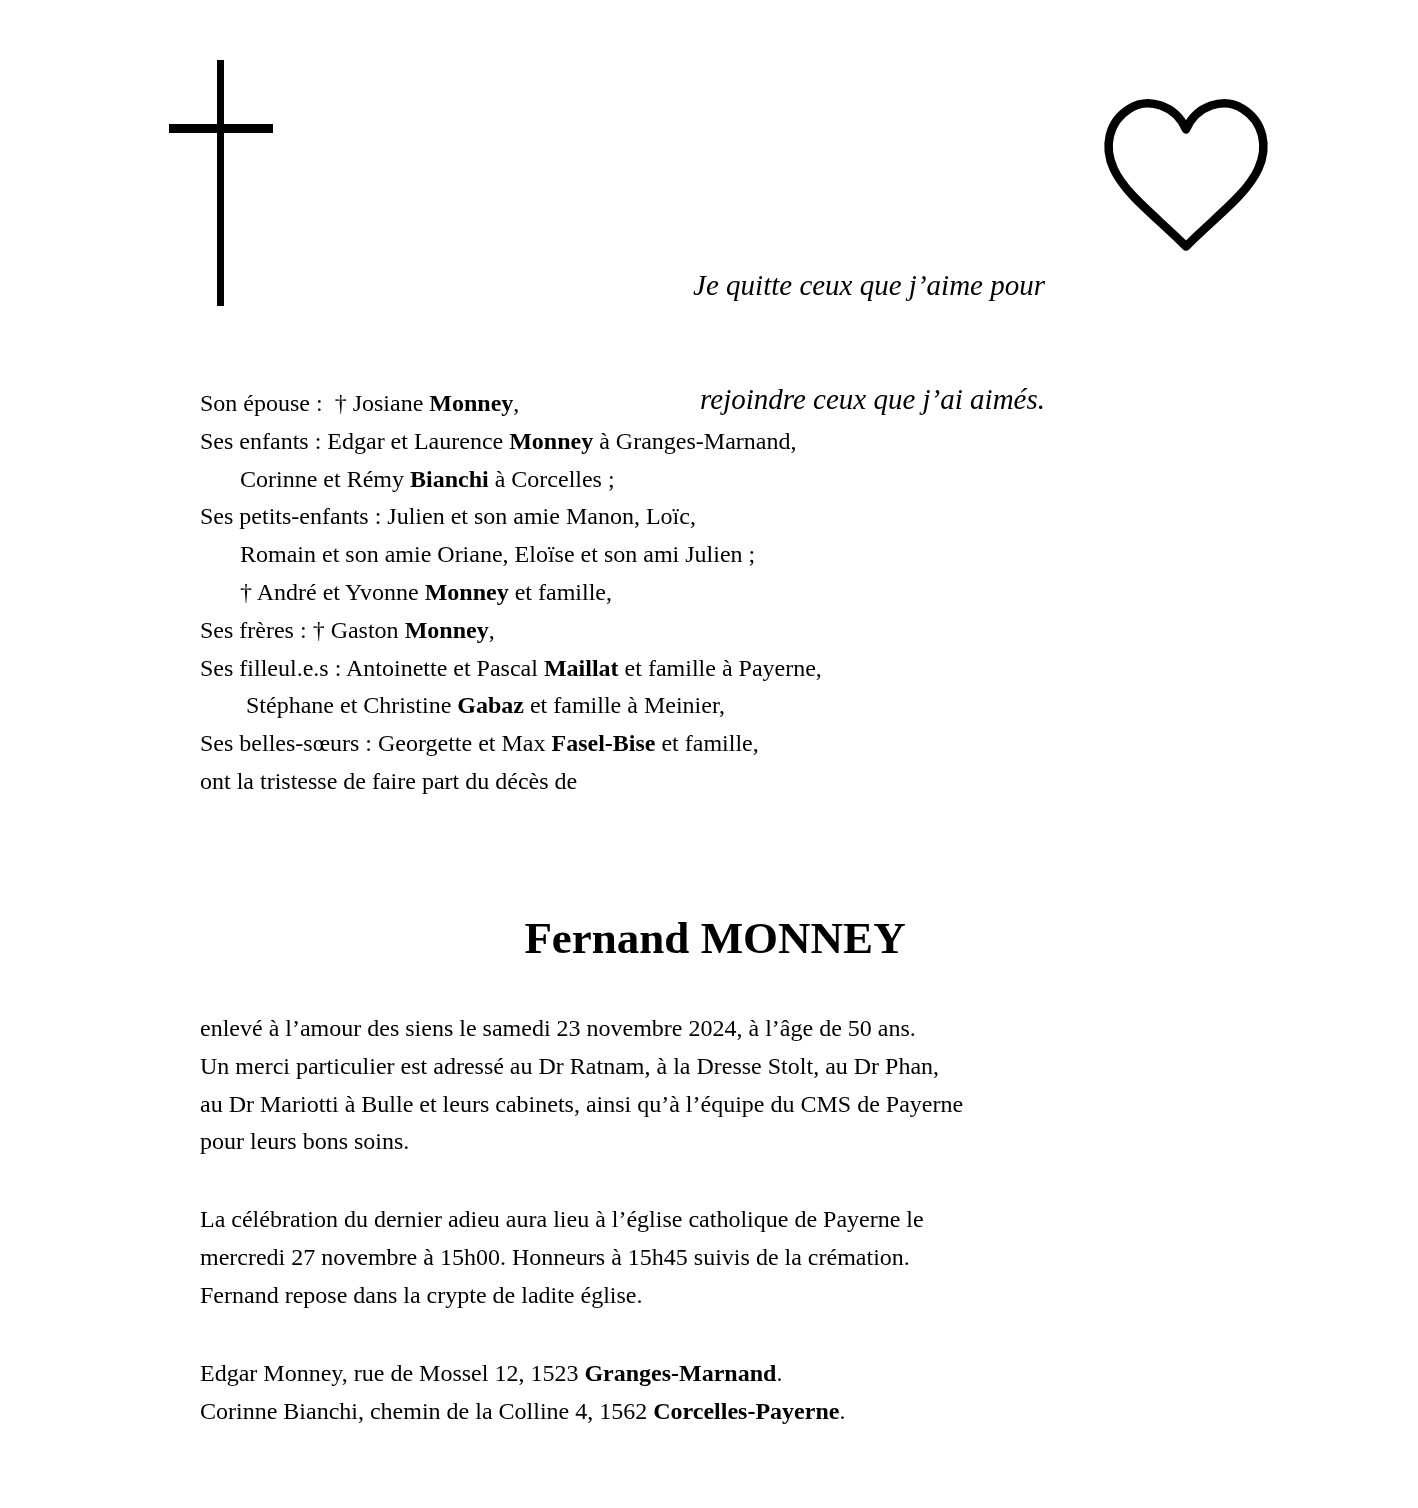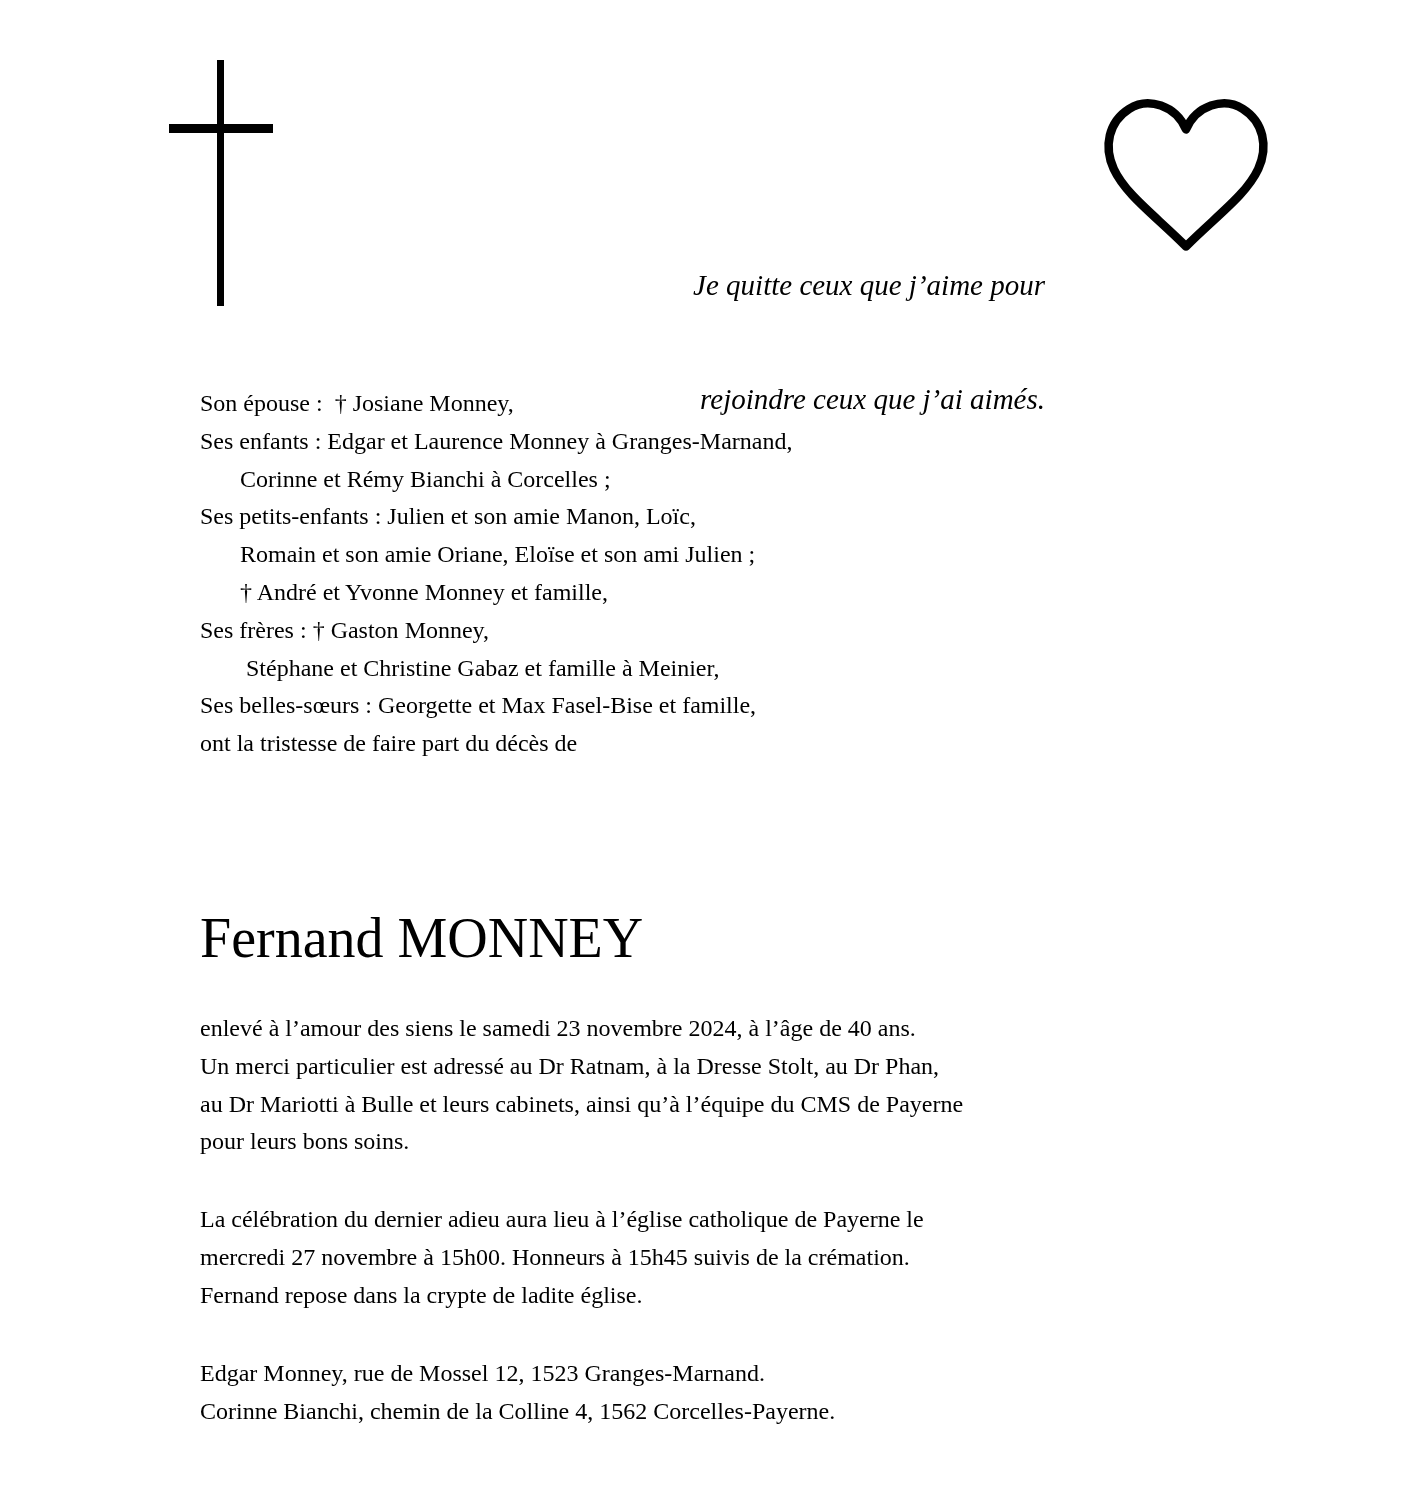--- a/index.html
+++ b/index.html
@@ -36,28 +36,28 @@
     font-size: 24px;
     line-height: 37.8px;
   }
   .family    { top: 385px; }
   .para-1    { top: 1010px; }
   .para-2    { top: 1201px; }
   .addresses { top: 1355px; }
 
   .line { white-space: pre-wrap; }
   .line.indent { padding-left: 40px; }
-  .bold { font-weight: normal; }
+  .bold { font-weight: bold; }
 
   
   .title {
     left: 200px; top: 910px; width: 1030px;
-    text-align: left;
-    font-size: 56px;
-    font-weight: normal;
+    text-align: center;
+    font-size: 45px;
+    font-weight: bold;
     line-height: 56px;
   }
 </style>
 </head>
 <body>
 
 <div class="abs cross-v"></div>
 <div class="abs cross-h"></div>
 
 <div class="abs quote">
@@ -70,29 +70,30 @@
 </svg>
 
 <div class="abs textblock family">
     <div class="line"><span>Son épouse :  † Josiane </span><span class="bold">Monney</span><span>,</span></div>
     <div class="line"><span>Ses enfants : Edgar et Laurence </span><span class="bold">Monney</span><span> à Granges-Marnand,</span></div>
     <div class="line indent"><span>Corinne et Rémy </span><span class="bold">Bianchi</span><span> à Corcelles ;</span></div>
     <div class="line"><span>Ses petits-enfants : Julien et son amie Manon, Loïc,</span></div>
     <div class="line indent"><span>Romain et son amie Oriane, Eloïse et son ami Julien ;</span></div>
     <div class="line indent"><span>† André et Yvonne </span><span class="bold">Monney</span><span> et famille,</span></div>
     <div class="line"><span>Ses frères : † Gaston </span><span class="bold">Monney</span><span>,</span></div>
+    <div class="line"><span>Ses filleul.e.s : Antoinette et Pascal </span><span class="bold">Maillat</span><span> et famille à Payerne,</span></div>
     <div class="line indent"><span> Stéphane et Christine </span><span class="bold">Gabaz</span><span> et famille à Meinier,</span></div>
     <div class="line"><span>Ses belles-sœurs : Georgette et Max </span><span class="bold">Fasel-Bise</span><span> et famille,</span></div>
     <div class="line"><span>ont la tristesse de faire part du décès de</span></div>
   </div>
 
 <div class="abs title">Fernand MONNEY</div>
 
 <div class="abs textblock para-1">
-    <div class="line"><span>enlevé à l’amour des siens le samedi 23 novembre 2024, à l’âge de 40 ans.</span></div>
+    <div class="line"><span>enlevé à l’amour des siens le samedi 23 novembre 2024, à l’âge de 50 ans.</span></div>
     <div class="line"><span>Un merci particulier est adressé au Dr Ratnam, à la Dresse Stolt, au Dr Phan,</span></div>
     <div class="line"><span>au Dr Mariotti à Bulle et leurs cabinets, ainsi qu’à l’équipe du CMS de Payerne</span></div>
     <div class="line"><span>pour leurs bons soins.</span></div>
   </div>
 
 <div class="abs textblock para-2">
     <div class="line"><span>La célébration du dernier adieu aura lieu à l’église catholique de Payerne le</span></div>
     <div class="line"><span>mercredi 27 novembre à 15h00. Honneurs à 15h45 suivis de la crémation.</span></div>
     <div class="line"><span>Fernand repose dans la crypte de ladite église.</span></div>
   </div>

